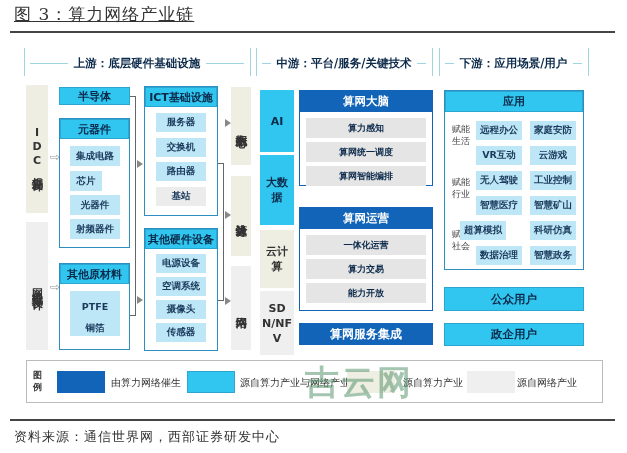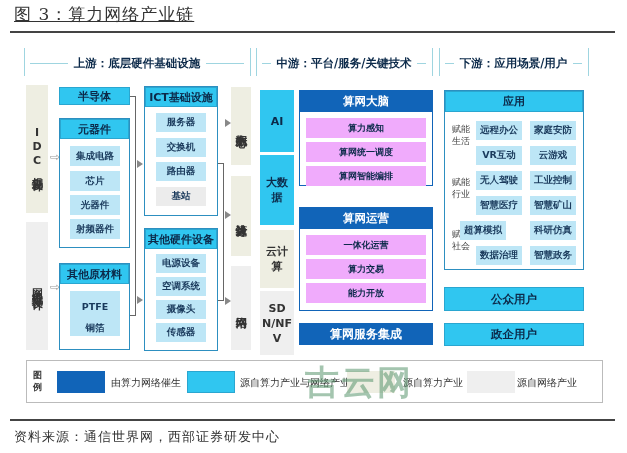--- a/index.html
+++ b/index.html
@@ -16,21 +16,21 @@
   .side { position: absolute; display: flex; flex-direction: column; align-items: center; justify-content: center; font-size: 11px; font-weight: bold; color: #333; line-height: 15px; text-align: center; }
   .beige { background: #eeeee2; }
   .grey { background: #efefef; }
 
   .hdr-cyan { background: #30c6f0; color: #0c2a4a; font-weight: bold; font-size: 11px; display: flex; align-items: center; justify-content: center; border: 1px solid #2aa6d0; }
   .hdr-blue { background: #1164b8; color: #fff; font-weight: bold; font-size: 11.5px; display: flex; align-items: center; justify-content: center; }
   .panel { position: absolute; border: 1.5px solid #2d8fc0; background: #fff; }
   .panel-blue { position: absolute; border: 1.5px solid #1164b8; background: #fff; }
   .item { position: absolute; background: #bde6f6; font-size: 9.5px; font-weight: bold; color: #1a3a5c; display: flex; align-items: center; justify-content: center; }
   .item.grey { background: #ececec; }
-  .item-blue { position: absolute; background: #f0abfc; font-size: 9px; font-weight: bold; color: #0c2a4a; display: flex; align-items: center; justify-content: center; }
+  .item-blue { position: absolute; background: #e5e5e5; font-size: 9px; font-weight: bold; color: #0c2a4a; display: flex; align-items: center; justify-content: center; }
   .conn { position: absolute; border: 1.2px solid #666; border-left: none; }
   .arrow-r { position: absolute; width: 0; height: 0; border-top: 4px solid transparent; border-bottom: 4px solid transparent; border-left: 6px solid #888; }
   .hollow-arrow { position: absolute; font-size: 12px; color: #999; }
   .cat-label { position: absolute; font-size: 9px; color: #444; text-align: center; line-height: 12px; }
 
   .legend { position: absolute; left: 26px; top: 360px; width: 577px; height: 43px; border: 1px solid #bbb; }
   .legend .lg-title { position: absolute; left: 6px; top: 8px; font-size: 9px; font-weight: bold; line-height: 12px; color: #333; }
   .sw { position: absolute; top: 10px; width: 48px; height: 22px; }
   .lg-text { position: absolute; top: 15px; font-size: 10px; color: #333; white-space: nowrap; }
   .watermark { position: absolute; left: 305px; top: 360px; font-size: 34px; font-weight: bold; color: rgba(90,150,110,0.55); letter-spacing: 2px; }
@@ -65,21 +65,21 @@
 </div>
 <div class="hollow-arrow" style="left:50px;top:150px">⇨</div>
 <div class="hollow-arrow" style="left:50px;top:280px">⇨</div>
 
 <div class="hdr-cyan abs" style="left:59px;top:87px;width:71px;height:18px">半导体</div>
 
 <div class="panel" style="left:59px;top:118px;width:71px;height:130px">
   <div class="hdr-cyan" style="height:20px">元器件</div>
 </div>
 <div class="item" style="left:70px;top:146px;width:50px;height:20px">集成电路</div>
-<div class="item" style="left:70px;top:171px;width:50px;height:20px">芯片</div>
+<div class="item" style="left:70px;top:171px;width:32px;height:20px">芯片</div>
 <div class="item" style="left:70px;top:195px;width:50px;height:20px">光器件</div>
 <div class="item" style="left:70px;top:219px;width:50px;height:20px">射频器件</div>
 
 <div class="panel" style="left:59px;top:263px;width:71px;height:87px">
   <div class="hdr-cyan" style="height:20px">其他原材料</div>
 </div>
 <div class="item" style="left:70px;top:291px;width:50px;height:30px">PTFE</div>
 <div class="item" style="left:70px;top:320px;width:50px;height:16px">铜箔</div>
 
 <div class="conn" style="left:130px;top:96px;width:6px;height:220px"></div>

